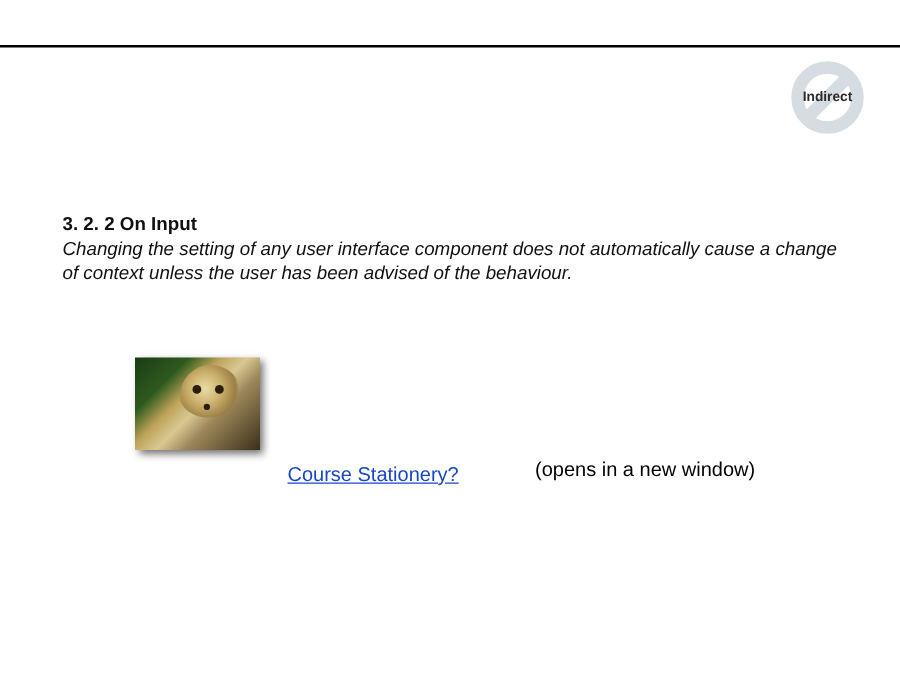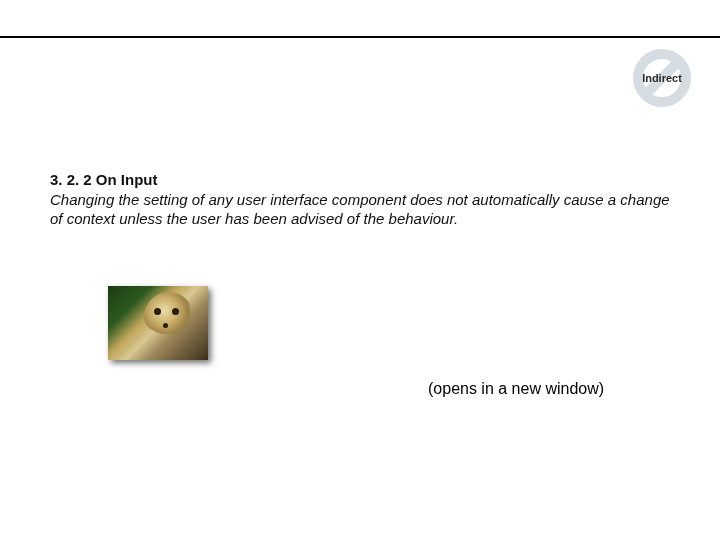--- a/index.html
+++ b/index.html
@@ -67,21 +67,21 @@
   .link-block a {
     color: #1846c7;
     text-decoration: underline;
   }
   .link-block .note {
     color: #000;
     margin-left: 6px;
   }
   .note-right {
     position: absolute;
-    top: 342px;
+    top: 330px;
     left: 428px;
     font-family: Arial, Helvetica, sans-serif;
     font-size: 16px;
     color: #000;
   }
   .thumb {
     position: absolute;
     top: 248px;
     left: 108px;
     width: 100px;
@@ -180,20 +180,23 @@
 
 
   <div class="section">
     <span class="sec-title">3. 2. 2 On Input</span><br>
     <span class="sec-body">Changing the setting of any user interface component does not automatically cause a change of context unless the user has been advised of the behaviour.</span>
   </div>
 
   <div class="thumb"></div>
 
 
+  <div class="link-block link-row2">
+    <a href="#">Course Stationery?</a>
+  </div>
   <div class="note-right">(opens in a new window)</div>
 
   <div class="footer-left">
     <span class="page-num">25</span>
   </div>
 
   <div class="footer-right">
     <div class="logo">
       <span class="logo-mark"></span>
       <span class="logo-text">

